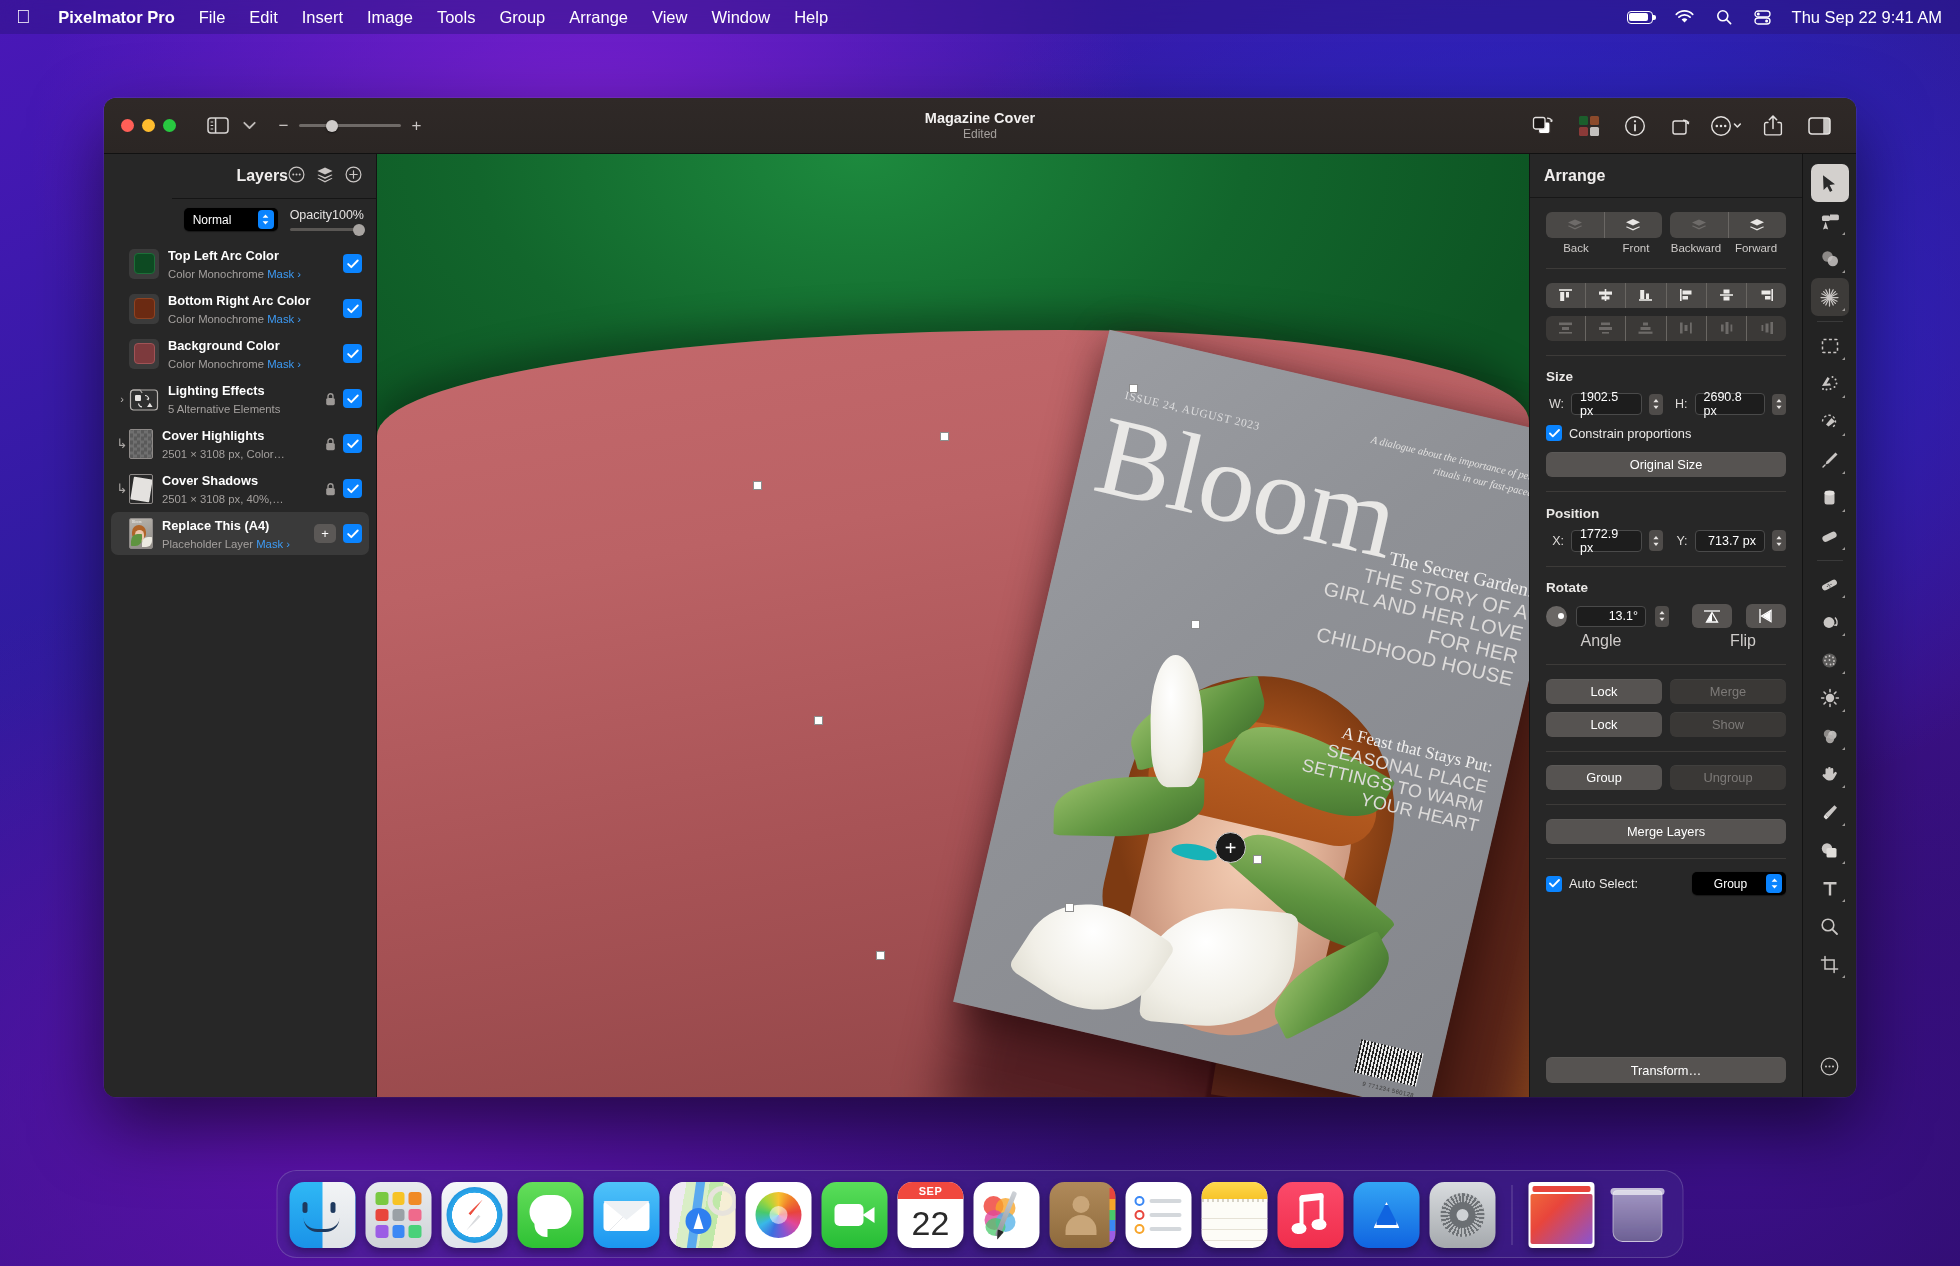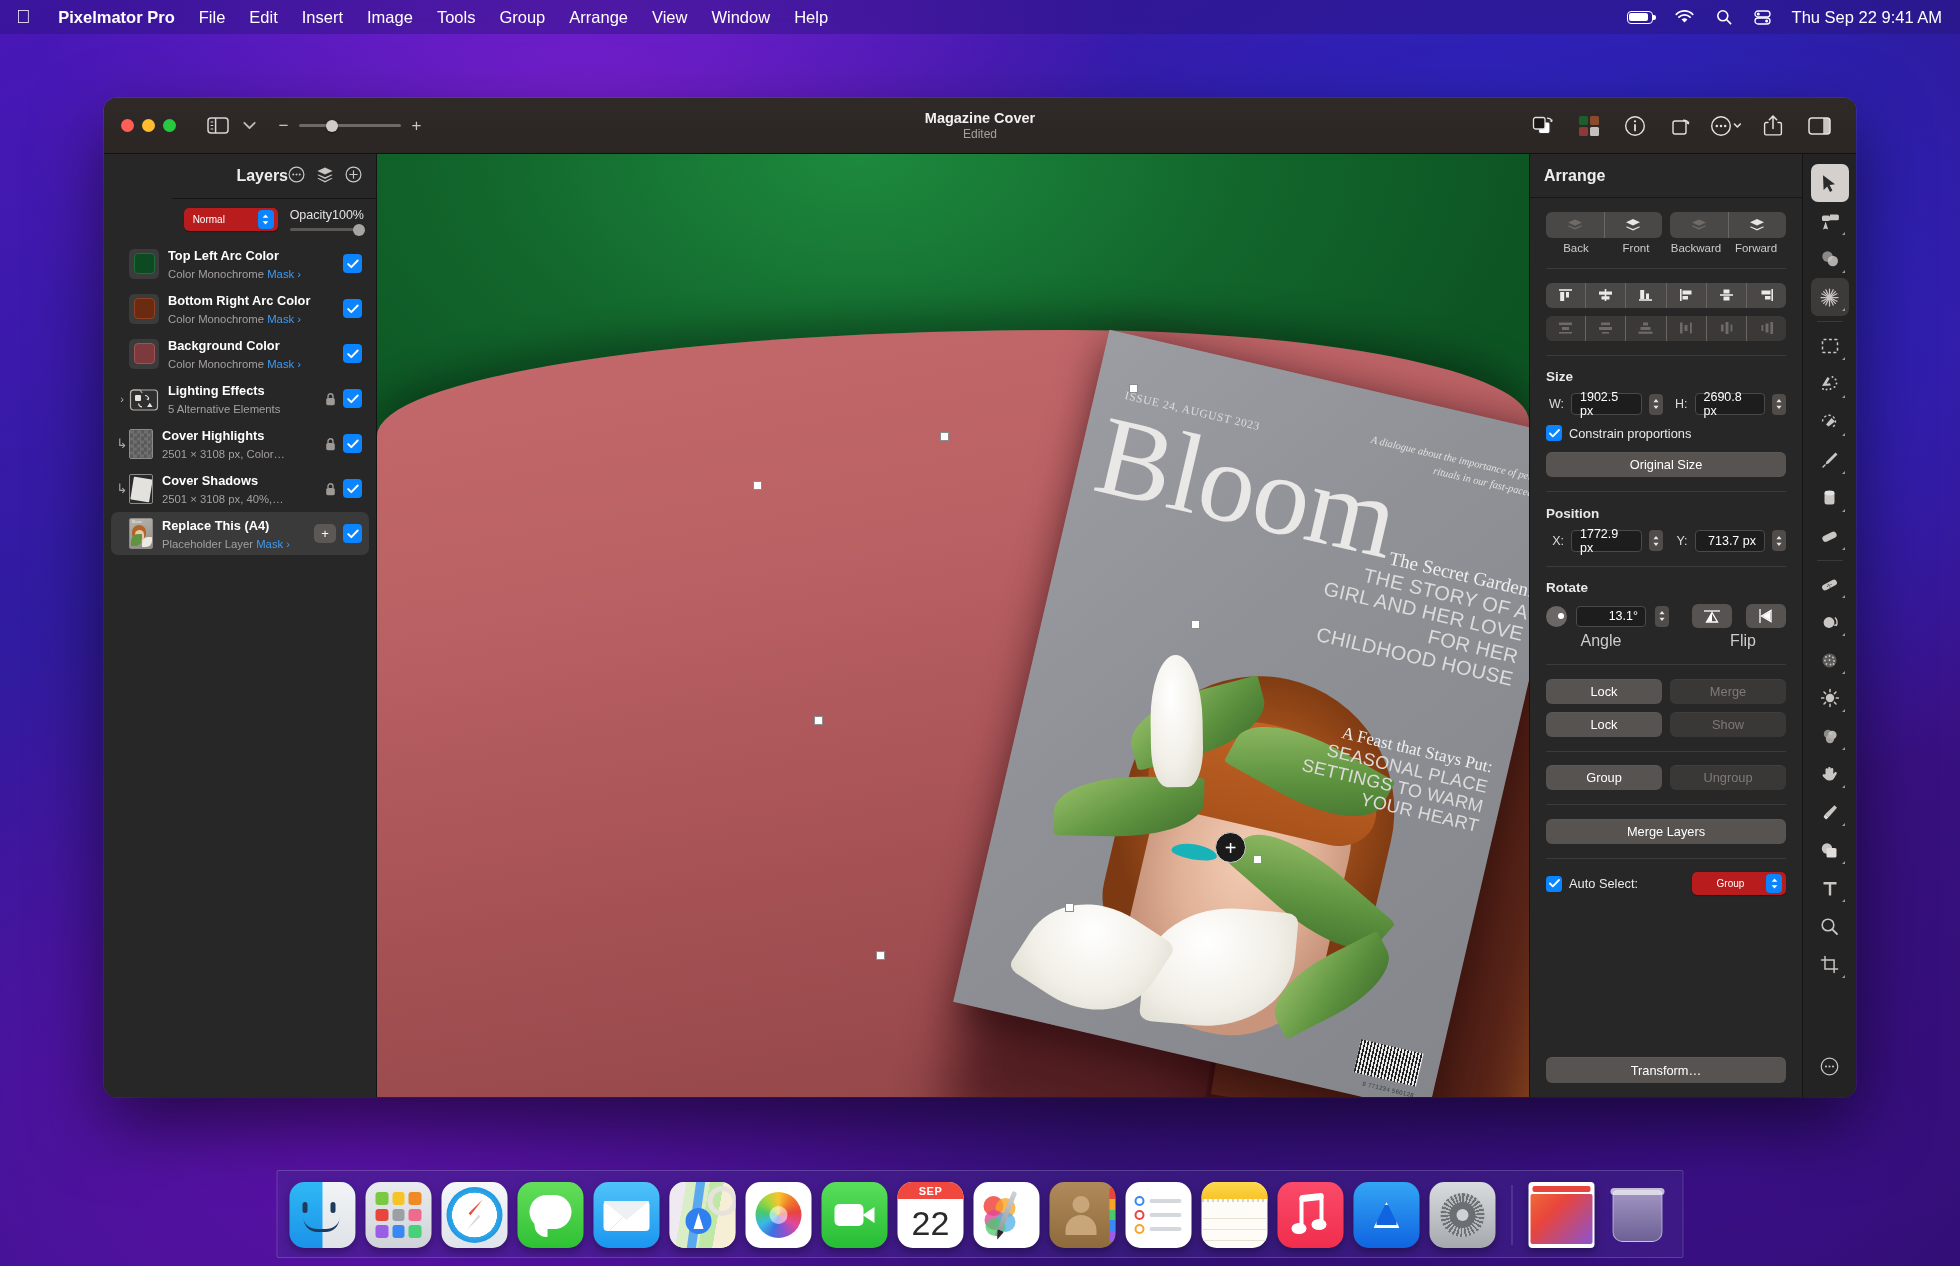--- a/index.html
+++ b/index.html
@@ -74,22 +74,22 @@
 
   
   #layers{ width:273px; background:#272727; border-right:.5px solid #131313; display:flex; flex-direction:column;align-items:flex-end;}
   #layers-head{ height:44px; display:flex; align-items:center; padding:0 14px; }
   #layers-head .ttl{ font-size:16px; font-weight:bold; color:#f0eeed;}
   #layers-head .acts{ margin-left:auto; display:flex; gap:11px; color:#c9c5c3;}
 
   #blendrow{ height:42px; display:flex; align-items:center; padding:0 12px; gap:12px;
              border-top:.5px solid #151515; }
   .popup{
-    height:23px; background:#b91c1c; border-radius:5px; display:flex;align-items:center;
-    padding:0 4px 0 9px; font-size:10px; color:#fff; box-shadow:0 .5px 1px rgba(0,0,0,.4);
+    height:23px; background:#000000; border-radius:5px; display:flex;align-items:center;
+    padding:0 4px 0 9px; font-size:12px; color:#fff; box-shadow:0 .5px 1px rgba(0,0,0,.4);
     min-width:94px;
   }
   .popup .lbl{ flex:1; white-space:nowrap;}
   .stepbox{ width:16px;height:19px;background:#0a84ff;border-radius:4px;margin-left:6px;
             display:flex;flex-direction:column;align-items:center;justify-content:center;gap:1px;}
   .stepbox svg{display:block;}
   .opgroup{ flex:1; }
   .oprow{ display:flex; font-size:12.5px; color:#e6e3e2; }
   .oprow .v{ margin-left:auto; }
   .optrack{ height:3px;background:#5a5754;border-radius:2px;margin-top:6px;position:relative;}
@@ -239,21 +239,21 @@
   .tool.active{ background:#d3d0cd; color:#2a2a2a;}
   .tool.act2{ background:#3d3b39; }
   .tool .dot{ position:absolute; right:4px; bottom:5px; width:0;height:0;
      border-left:3.5px solid transparent; border-bottom:3.5px solid #9d9a97;}
   .toolsep{ width:26px;height:.5px;background:#3a3a3a;margin:5px 0;}
   #tools .bottom{ margin-top:auto; margin-bottom:12px;}
 
   
   #dock{
     position:absolute; left:50%; transform:translateX(-50%); bottom:8px;
-    height:88px; border-radius:2px; display:flex; align-items:flex-end; gap:10px;
+    height:88px; border-radius:20px; display:flex; align-items:flex-end; gap:10px;
     padding:7px 12px 9px 12px;
     background:rgba(70,48,140,.36);
     border:.5px solid rgba(255,255,255,.17);
     backdrop-filter:blur(22px);
     z-index:70;
   }
   .dk{ width:66px;height:66px;border-radius:15px; position:relative; overflow:hidden;
        box-shadow:0 4px 9px rgba(0,0,0,.32);}
   .dsep{ width:1px;height:60px;background:rgba(255,255,255,.22); margin:0 6px 3px 6px;}
 </style>

